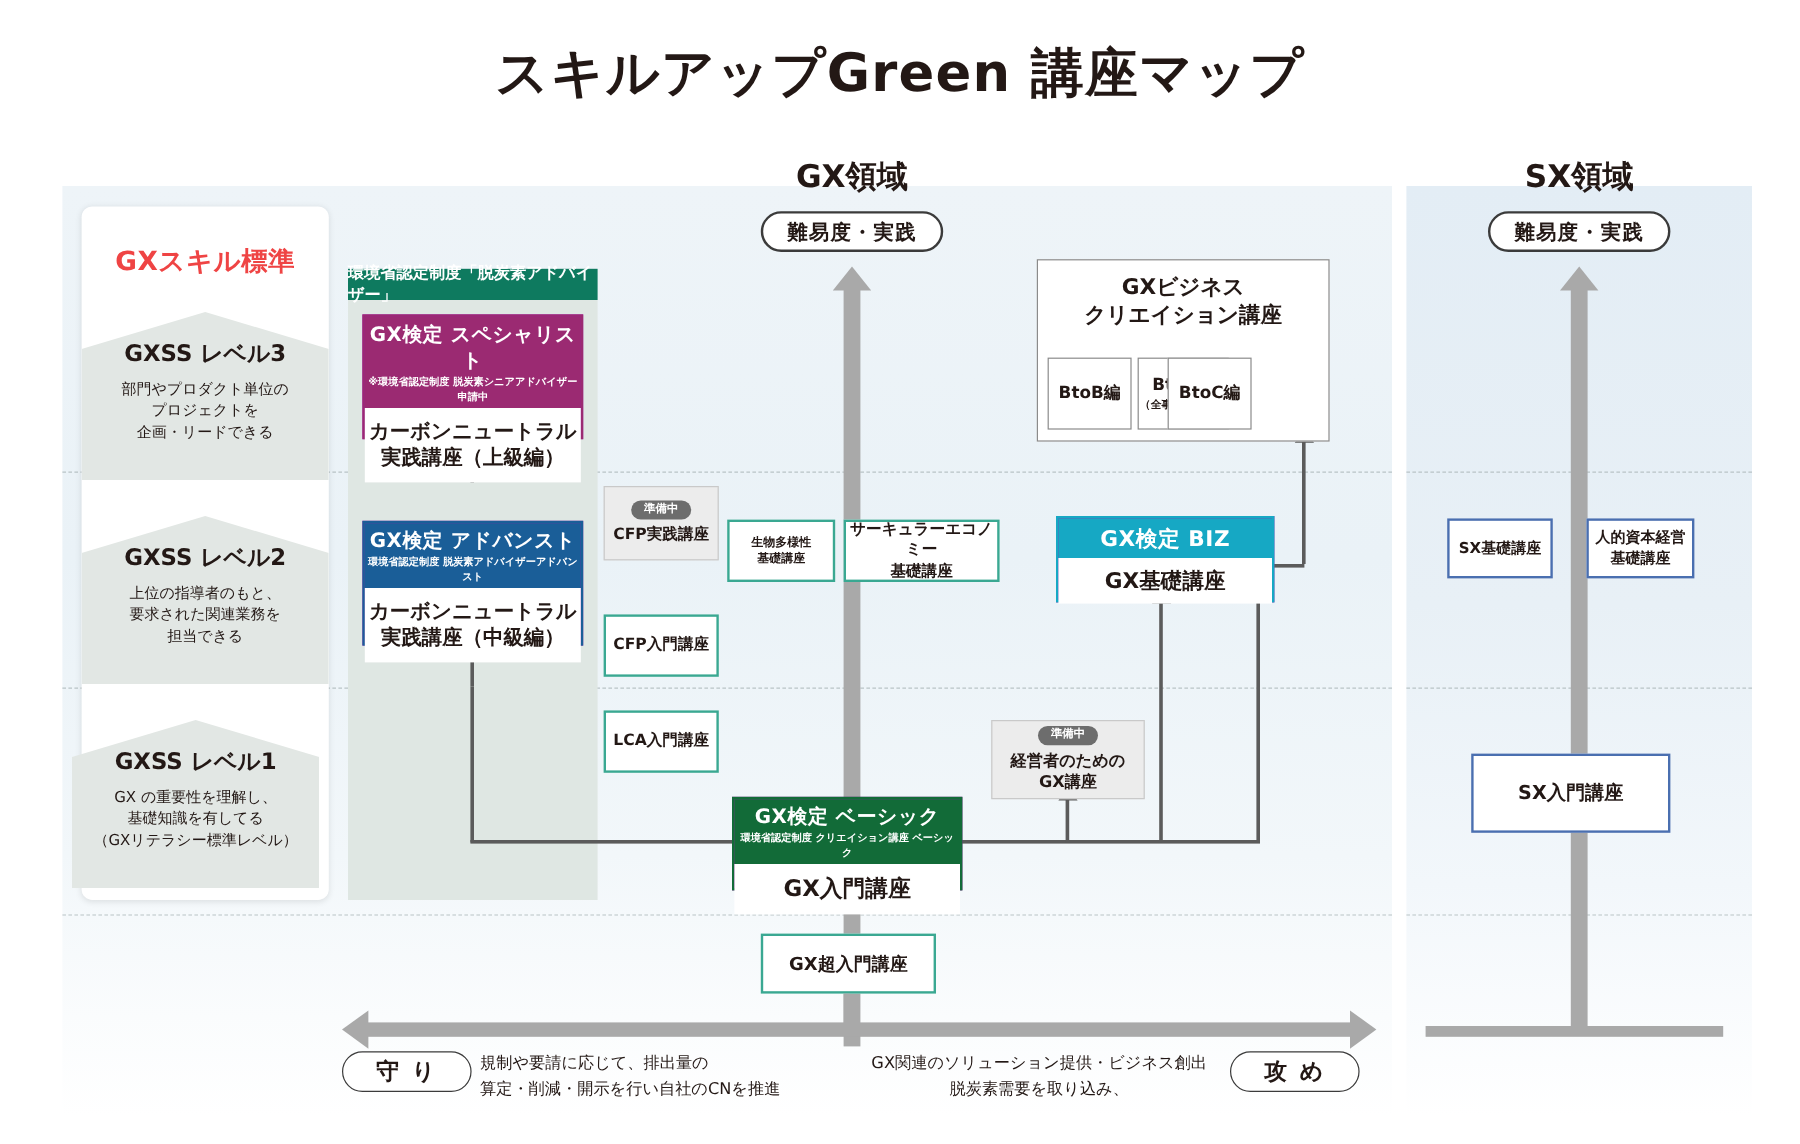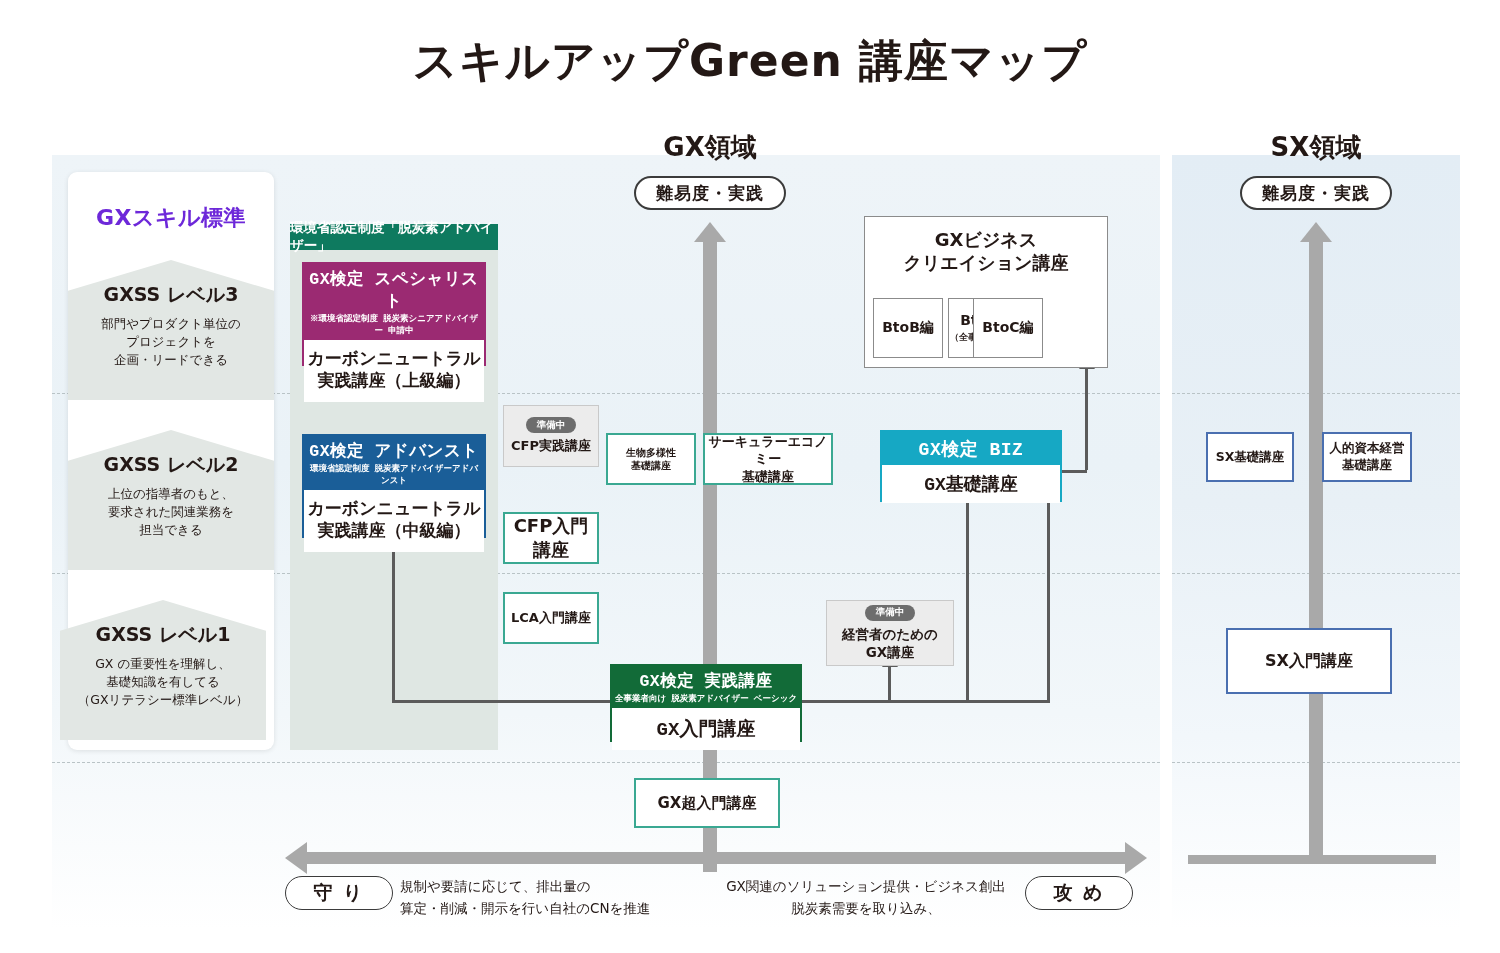--- a/index.html
+++ b/index.html
@@ -57,21 +57,21 @@
   #sx-axis-base { left: 1188px; top: 855px; width: 248px; height: 9px; background:#a9a9a9; }
 
   
   #skill-card {
     left: 68px; top: 172px; width: 206px; height: 578px;
     background: #ffffff; border-radius: 9px;
     box-shadow: 0 1px 5px rgba(0,0,0,0.10);
   }
   #skill-card-title {
     left: 68px; top: 203px; width: 206px; text-align: center;
-    font-size: 22px; font-weight: 700; color: #6d28d9; letter-spacing: 0.5px;
+    font-size: 22px; font-weight: 700; color: #ef4444; letter-spacing: 0.5px;
   }
   .chev {
     width: 206px; height: 140px;
     background: #e2e7e4;
     clip-path: polygon(0% 22%, 50% 0%, 100% 22%, 100% 100%, 0% 100%);
     display: flex; flex-direction: column; align-items: center;
     padding-top: 22px;
   }
   .chev .lvl { font-size: 19px; font-weight: 700; color: #231815; margin-bottom: 7px; }
   .chev .desc { font-size: 12.5px; line-height: 1.45; color: #231815; text-align: center; }
@@ -85,21 +85,21 @@
     background: #dfe7e3;
   }
   #cert-banner {
     left: 290px; top: 224px; width: 208px; height: 26px;
     background: #0e7a5f; color: #ffffff;
     font-size: 13.5px; font-weight: 700; letter-spacing: 0px;
     display: flex; align-items: center; justify-content: center;
   }
 
   
-  .card { background: #a21caf; font-family: Liberation Mono, monospace; }
+  .card { background: #a21caf; }
   .card .hdr {
     color: #ffffff; text-align: center; padding: 4px 2px 3px;
   }
   .card .hdr .h1 { font-size: 16.5px; font-weight: 700; letter-spacing: 0.5px; }
   .card .hdr .h2 { font-size: 8.5px; font-weight: 700; margin-top: 1px; }
   .card .body {
     background:#fff; display:flex; align-items:center; justify-content:center;
     text-align:center; color:#231815; font-weight:700;
   }
 
@@ -134,21 +134,21 @@
   .box.prep {
     background:#ececec; border:1px solid #c9c9c9;
     flex-direction: column; justify-content:center;
   }
   .prep-badge {
     background:#6d6d6d; color:#fff; border-radius:10px;
     font-size: 9.5px; font-weight:700; padding: 1.5px 11px; margin-bottom: 4px;
   }
 
   #box-cfp-practice { left: 503px; top: 405px; width: 96px; height: 62px; font-size: 13px; }
-  #box-cfp-intro   { left: 503px; top: 512px; width: 96px; height: 52px; font-size: 18px; }
+  #box-cfp-intro   { left: 503px; top: 512px; width: 96px; height: 52px; font-size: 13px; }
   #box-lca-intro   { left: 503px; top: 592px; width: 96px; height: 52px; font-size: 13px; }
   #box-bio         { left: 606px; top: 433px; width: 90px; height: 52px; font-size: 10px; }
   #box-ce          { left: 703px; top: 433px; width: 130px; height: 52px; font-size: 13px; }
   #box-mgr         { left: 826px; top: 600px; width: 128px; height: 66px; font-size: 13.5px; }
   #box-gx-super    { left: 634px; top: 778px; width: 146px; height: 50px; font-size: 15px; }
   #box-sx-basic    { left: 1206px; top: 432px; width: 88px; height: 50px; font-size: 12.5px; }
   #box-hc          { left: 1322px; top: 432px; width: 90px; height: 50px; font-size: 12.5px; }
   #box-sx-intro    { left: 1226px; top: 628px; width: 166px; height: 66px; font-size: 16px; }
 
   
@@ -316,22 +316,22 @@
     <div class="body">
       <div>
         <span class="nl">カーボンニュートラル</span>
         <span class="nl">実践講座（中級編）</span>
       </div>
     </div>
   </div>
 
   <div class="abs card" id="card-basic">
     <div class="hdr">
-      <div class="h1">GX検定 実践講座</div>
-      <div class="h2">全事業者向け 脱炭素アドバイザー ベーシック</div>
+      <div class="h1">GX検定 ベーシック</div>
+      <div class="h2">環境省認定制度 クリエイション講座 ベーシック</div>
     </div>
     <div class="body">GX入門講座</div>
   </div>
 
   <div class="abs card" id="card-biz">
     <div class="hdr">
       <div class="h1">GX検定 BIZ</div>
     </div>
     <div class="body">GX基礎講座</div>
   </div>

